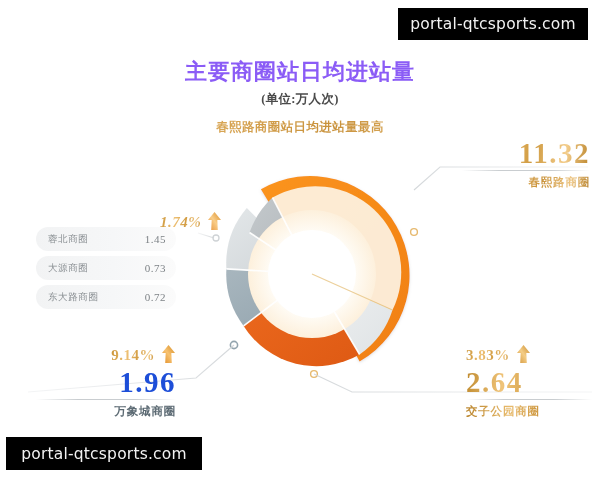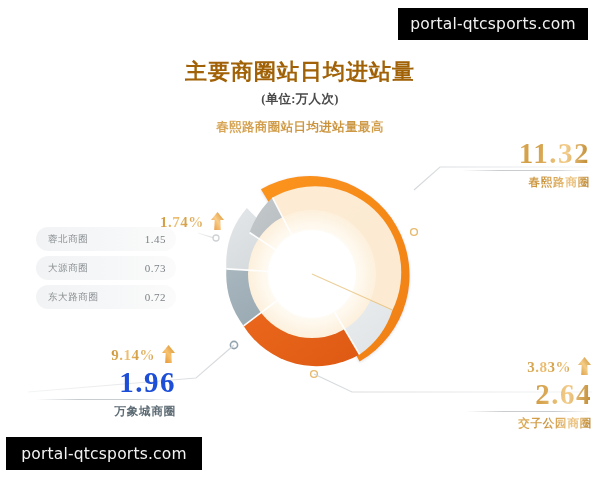--- a/index.html
+++ b/index.html
@@ -11,21 +11,21 @@
     overflow: hidden;
   }
   #stage { position: absolute; inset: 0; width: 600px; height: 480px; }
 
   
   #title-block {
     position: absolute; top: 58px; left: 0; width: 600px;
     text-align: center; z-index: 6;
   }
   #main-title {
-    font-size: 22px; font-weight: bold; color: #a16207;
+    font-size: 22px; font-weight: bold; color: #8b5cf6;
     letter-spacing: 1px; line-height: 1.25;
     font-family: "Liberation Serif", "DejaVu Serif", serif;
   }
   #sub-unit {
     font-size: 12.5px; font-weight: bold; color: #4a4a4a;
     margin-top: 5px; letter-spacing: .3px;
   }
   #sub-highlight {
     font-size: 12.5px; font-weight: bold; margin-top: 11px;
     letter-spacing: .4px;
@@ -94,23 +94,23 @@
   .seriesname.slate { color: #5d6b74; }
   .underline-rule {
     height: 1px; width: 100%;
     background: linear-gradient(90deg,rgba(190,190,190,0) 0%,#c9cdd0 30%,#c9cdd0 70%,rgba(190,190,190,0) 100%);
     margin: 2px 0 0 0;
   }
   .arrow-ico { display: inline-block; vertical-align: -3px; margin-left: 2px; }
 
   
   #callout-chunxi { top: 138px; left: 462px; text-align: right; width: 128px; }
-  #callout-jiaozi { top: 357px; left: 466px; text-align: right; width: 126px; }
+  #callout-jiaozi { top: 345px; left: 466px; text-align: left; width: 126px; }
   #callout-wanxiang { top: 345px; left: 36px; text-align: right; width: 140px; }
-  #callout-dongda { top: 212px; left: 160px; text-align: left; width: 86px; }
+  #callout-dongda { top: 212px; left: 160px; text-align: left; width: 86px; font-style: italic; }
 
   
   .watermark {
     position: absolute; background: #000000; color: #f2f2f2;
     font-family: "DejaVu Sans", "Liberation Sans", sans-serif;
     display: flex; align-items: center; justify-content: center;
     letter-spacing: .2px; z-index: 30;
   }
   #watermark-top { top: 8px; left: 398px; width: 190px; height: 32px; font-size: 15.5px; }
   #watermark-bottom { top: 437px; left: 6px; width: 196px; height: 33px; font-size: 15.5px; }

